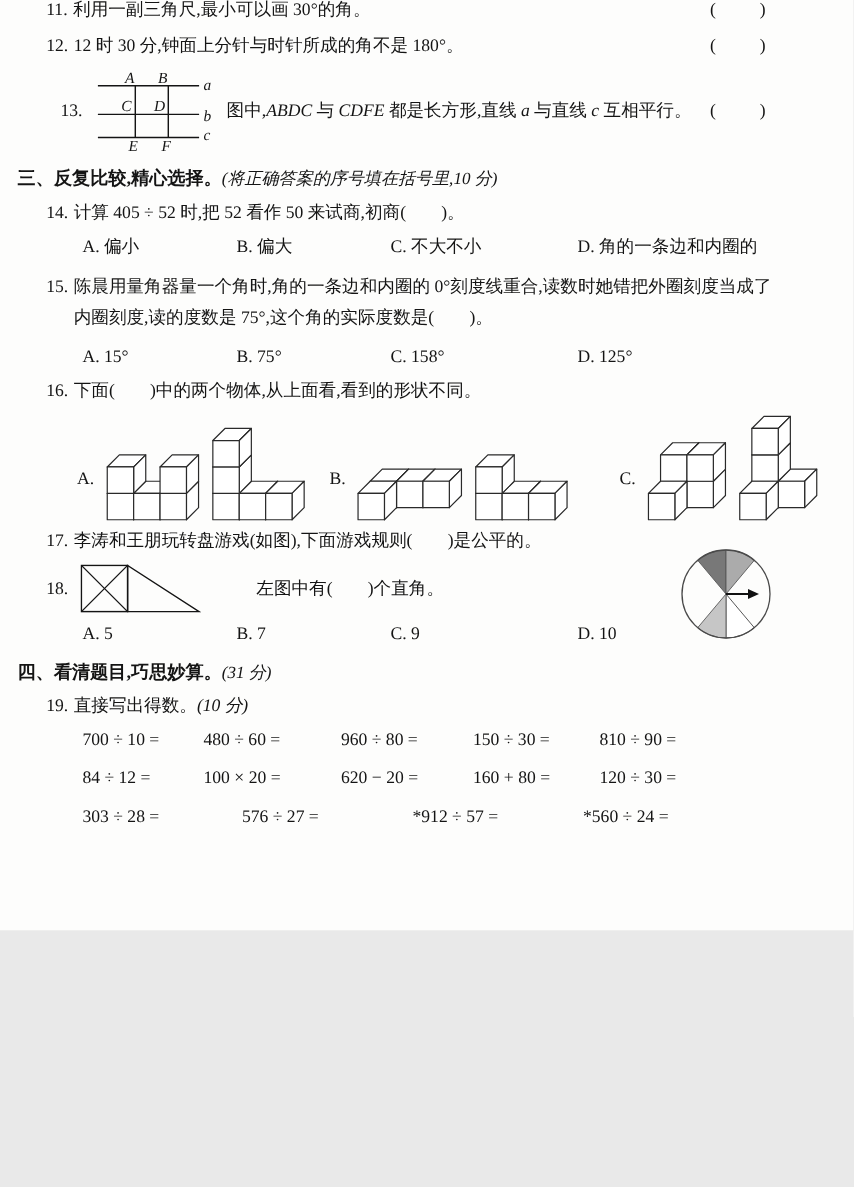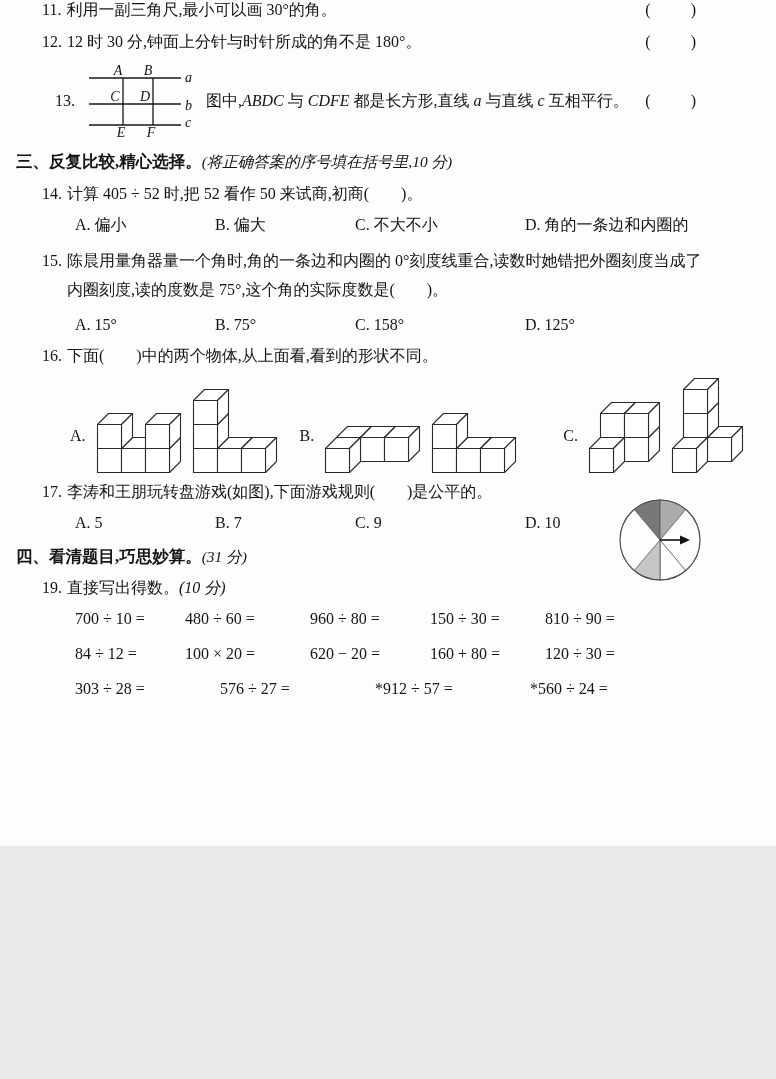--- a/index.html
+++ b/index.html
@@ -229,20 +229,30 @@
       <path d="M48,46 L22.3,15.4 A40,40 0 0 1 48,6 Z" fill="#787878" stroke="#555" stroke-width="0.8"></path>
       <path d="M48,46 L48,6 A40,40 0 0 1 73.7,15.4 Z" fill="#ababab" stroke="#555" stroke-width="0.8"></path>
       <path d="M48,46 L73.7,76.6 A40,40 0 0 1 48,86 Z" fill="#ffffff" stroke="#555" stroke-width="0.9"></path>
       <path d="M48,46 L48,86 A40,40 0 0 1 22.3,76.6 Z" fill="#c6c6c6" stroke="#555" stroke-width="0.8"></path>
       <circle cx="48" cy="46" r="40" fill="none" stroke="#4a4a4a" stroke-width="1.2"></circle>
       <line x1="48" y1="46" x2="68" y2="46" stroke="#111" stroke-width="1.6"></line>
       <polygon points="68,41.5 78,46 68,50.5" fill="#111"></polygon>
     </svg>
   </div>
 
+  <div class="q18row">
+    <span class="qnum">18.</span>
+    <svg width="150" height="46" viewBox="0 0 150 46">
+      <rect x="1" y="1" width="42" height="42" fill="none" stroke="#141414" stroke-width="1.3"></rect>
+      <line x1="1" y1="1" x2="43" y2="43" stroke="#141414" stroke-width="1.2"></line>
+      <line x1="43" y1="1" x2="1" y2="43" stroke="#141414" stroke-width="1.2"></line>
+      <polygon points="43,1 43,43 108,43" fill="none" stroke="#141414" stroke-width="1.2"></polygon>
+    </svg>
+    <span class="qtext">左图中有(  )个直角。</span>
+  </div>
   <div class="opts4 mb14">
     <span class="qtext">A. 5</span>
     <span class="qtext">B. 7</span>
     <span class="qtext">C. 9</span>
     <span class="qtext">D. 10</span>
   </div>
 
   <div class="sect">
     <span>四、看清题目,巧思妙算。</span><span class="note">(31 分)</span>
   </div>

